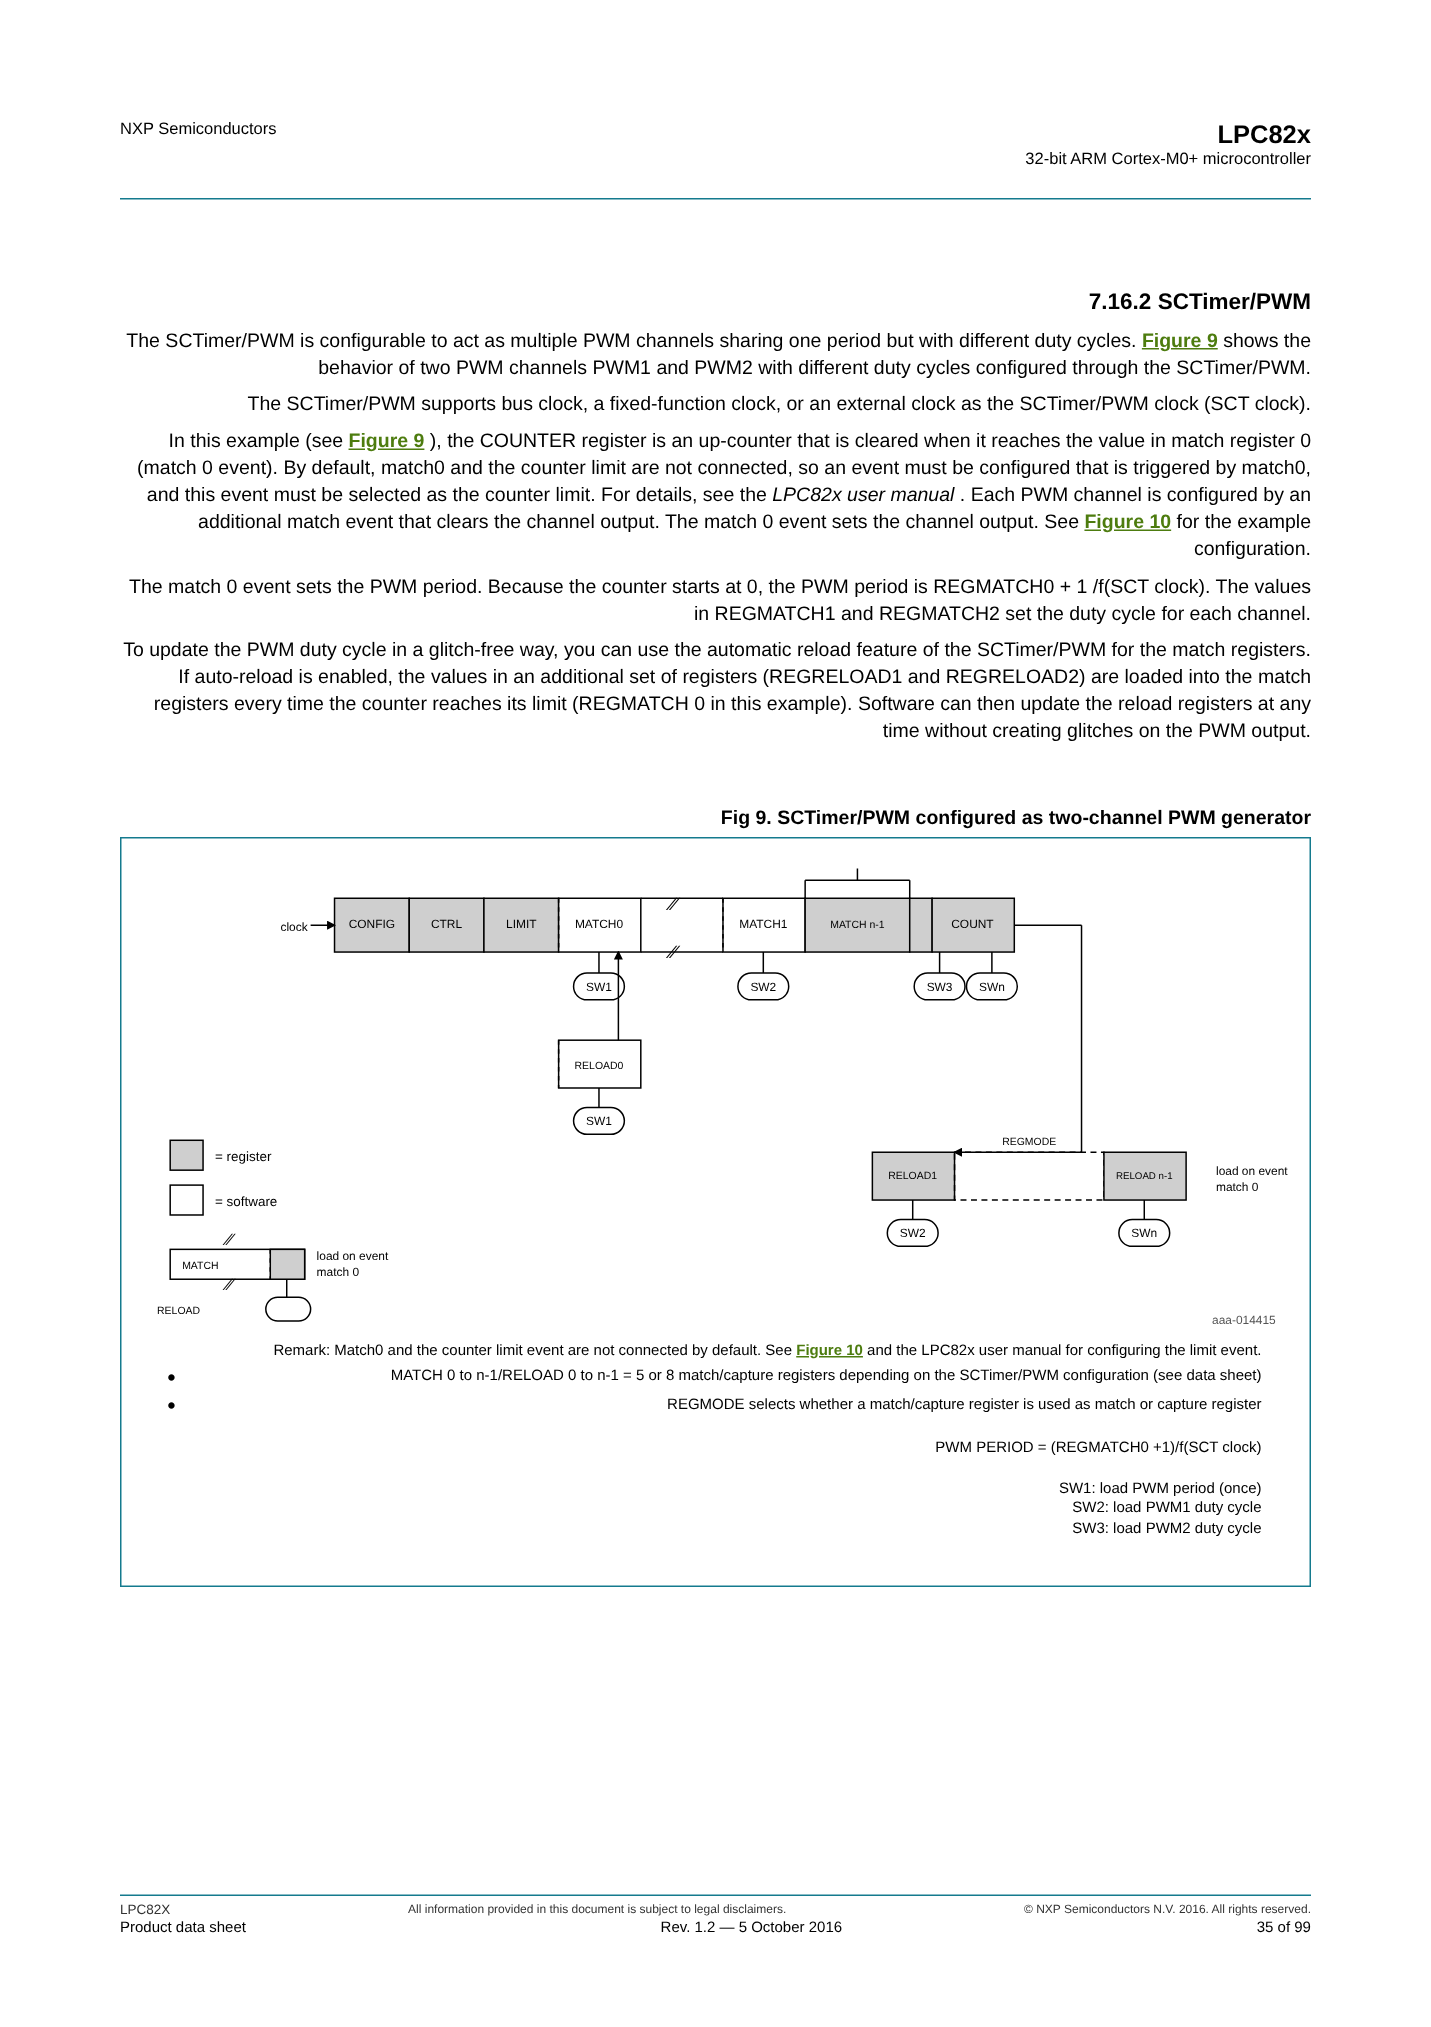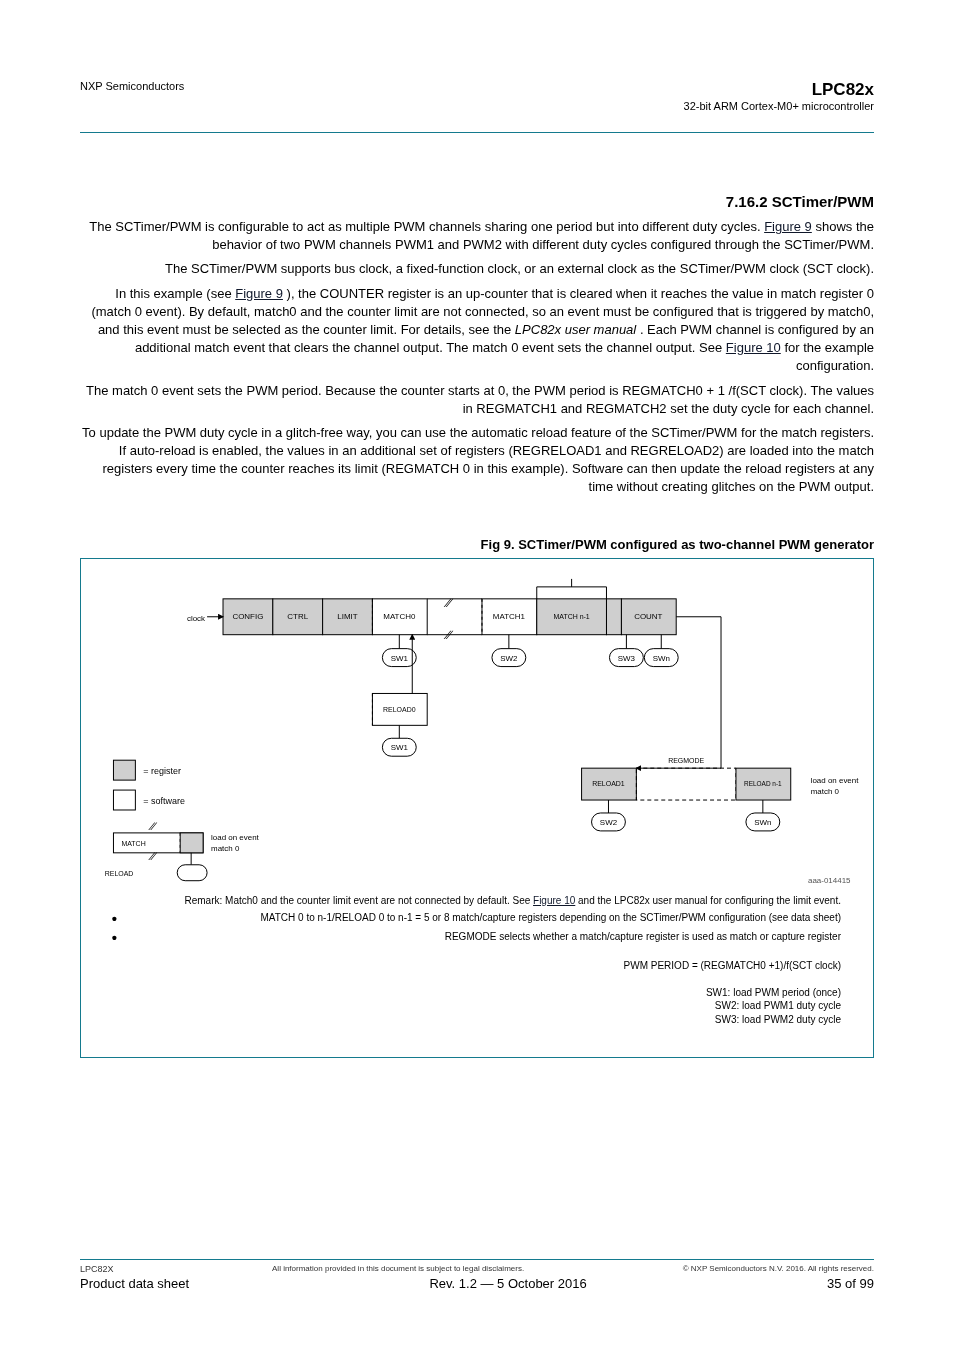--- a/index.html
+++ b/index.html
@@ -19,21 +19,21 @@
   .header-row, .footer-row {
     display: flex; justify-content: space-between; font-size: 11px;
   }
   .header-row .right { font-weight: bold; }
   .section-title {
     font-size: 15px; font-weight: bold; margin-top: 60px; margin-bottom: 8px;
   }
   .section-title .num { display:inline-block; width: 70px; }
   p { line-height: 1.4; margin-bottom: 6px; }
   .body { margin-top: 20px; text-align: right; }
-  a.link { color: #0f172a; text-decoration: underline; }
+  a.link { color: #4d7c0f; text-decoration: underline; font-weight: bold; }
   .bullet-row { display:flex; margin-top:4px; }
   .bullet-row .bul { width: 18px; font-weight:bold; font-size:15px; line-height:1; }
   .bullet-row .btxt { flex:1; }
 
   .fig-caption { font-weight: bold; font-size: 13px; margin-top: 40px; margin-bottom: 6px; }
 
   .figure-box {
     border: 1px solid #147a8e;
     width: 100%;
     height: 500px;
@@ -58,21 +58,21 @@
   </div>
   <hr class="hr-teal hr-top">
 
   <div class="body">
     <div class="section-title">
       <span class="num">7.16.2</span>
       <span>SCTimer/PWM</span>
     </div>
 
     <p>
-      <span>The SCTimer/PWM is configurable to act as multiple PWM channels sharing one period but into different duty cycles. </span>
+      <span>The SCTimer/PWM is configurable to act as multiple PWM channels sharing one period but with different duty cycles. </span>
       <a class="link">Figure 9</a>
       <span> shows the behavior of two PWM channels PWM1 and PWM2 with different duty cycles configured through the SCTimer/PWM.</span>
     </p>
 
     <p>The SCTimer/PWM supports bus clock, a fixed-function clock, or an external clock as the SCTimer/PWM clock (SCT clock).</p>
 
     <p>
       <span>In this example (see </span>
       <a class="link">Figure 9</a>
       <span>), the COUNTER register is an up-counter that is cleared when it reaches the value in match register 0 (match 0 event). By default, match0 and the counter limit are not connected, so an event must be configured that is triggered by match0, and this event must be selected as the counter limit. For details, see the </span>
@@ -239,20 +239,20 @@
     </div>
   </div>
 
   <div class="footer-area">
     <hr class="hr-teal hr-footer">
     <div class="footer-row" style="margin-top:4px; font-size:8px; color:#333;">
       <span style="font-size:9px">LPC82X</span>
       <span>All information provided in this document is subject to legal disclaimers.</span>
       <span>© NXP Semiconductors N.V. 2016. All rights reserved.</span>
     </div>
-    <div class="footer-row" style="margin-top:2px; font-size:13px;">
+    <div class="footer-row" style="margin-top:2px; font-size:10px;">
       <span>Product data sheet</span>
       <span>Rev. 1.2 — 5 October 2016</span>
       <span>35 of 99</span>
     </div>
   </div>
 
 </div>
 
 </body></html>

